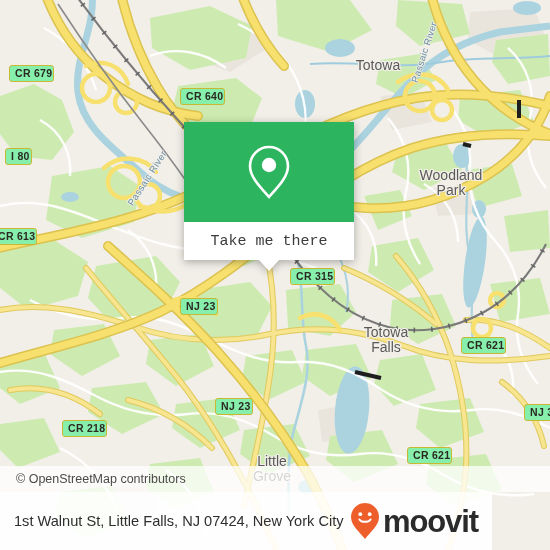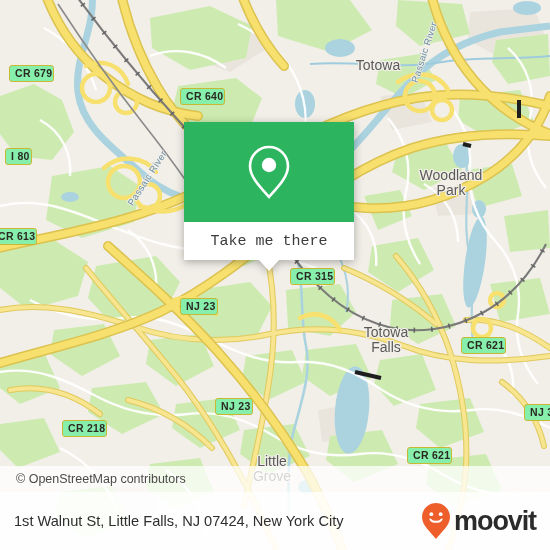--- a/index.html
+++ b/index.html
@@ -93,35 +93,35 @@
     display:flex; align-items:center;
     padding-left:16px;
     color:#4A4A4A;
     font-size:12.5px;
   }
 
   
   #footer {
     position:absolute;
     left:0; top:492px;
-    width:550px; height:58px;
+    width:492px; height:58px;
     background:rgba(255,255,255,.92);
     display:flex; align-items:center;
     padding:0 14px;
   }
   #footer-address {
     color:#2E2E2E;
     font-size:14.6px;
     white-space:nowrap;
     flex:1;
   }
   #brand { display:flex; align-items:center; gap:3px; }
   #brand-word {
     color:#2B2B2B;
-    font-size:27px;
+    font-size:31px;
     font-weight:bold;
     letter-spacing:-1.1px;
     line-height:31px;
   }
 </style>
 </head>
 <body>
 
 <div id="app">
 

